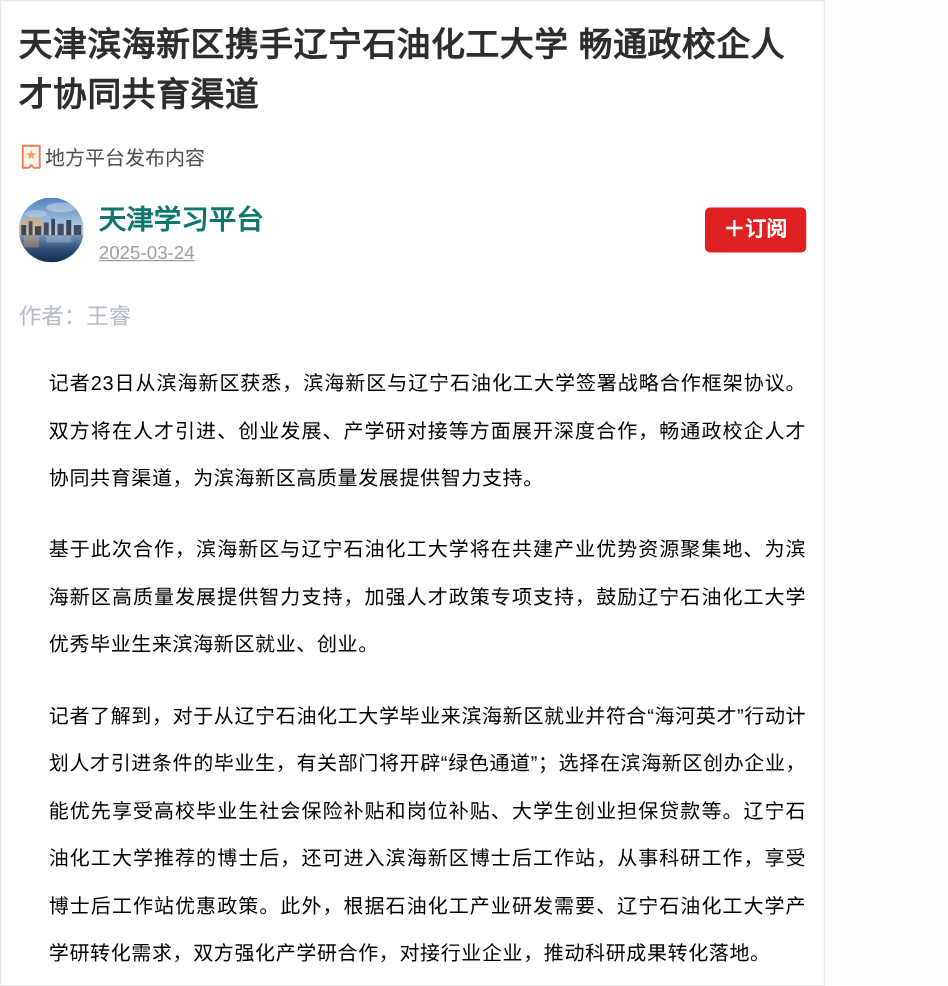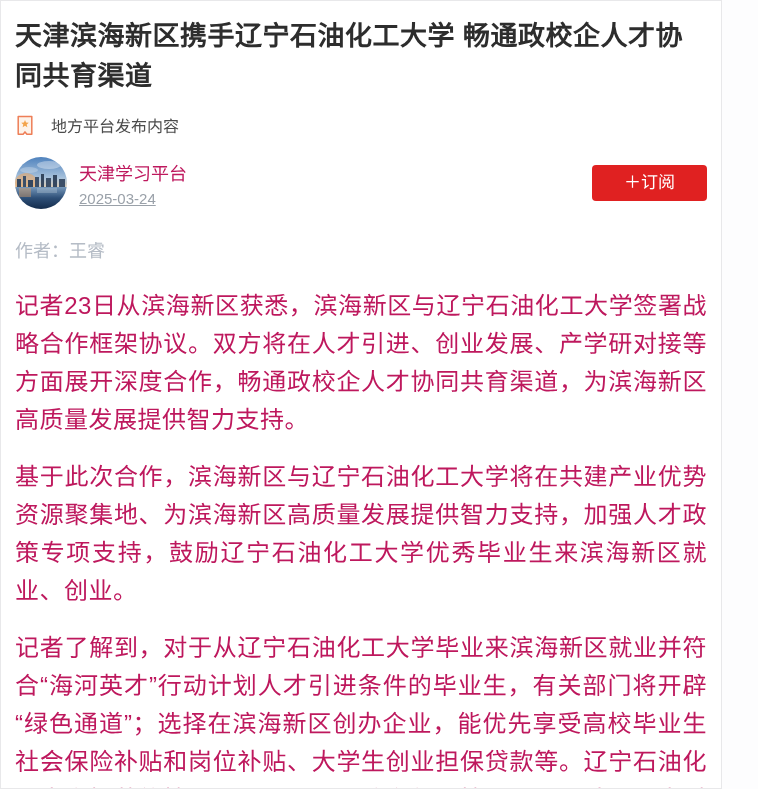--- a/index.html
+++ b/index.html
@@ -2,95 +2,98 @@
 <html lang="zh-CN"><head>
 <meta charset="utf-8">
 <style>
   * { box-sizing: border-box; margin: 0; padding: 0; }
   html, body { width: 758px; height: 789px; }
   body {
     font-family: "Liberation Sans", "DejaVu Sans", sans-serif;
     background: #fdfdfe;
   }
   .card {
-    width: 722px;
+    width: 660px;
     height: 789px;
     background: #ffffff;
     border: 1px solid #e8e8ea;
     padding: 0 14px;
     overflow: hidden;
   }
   .article-title {
     margin-top: 15px;
     font-size: 27px;
     line-height: 40px;
     font-weight: 700;
     color: #2d2d2d;
     letter-spacing: 0.5px;
   }
   .badge-row {
     margin-top: 17px;
     display: flex;
     align-items: center;
-    gap: 16px;
+    gap: 1px;
     font-size: 16px;
     color: #4c4c4c;
   }
   .badge-icon { width: 20px; height: 21px; display: inline-flex; flex: 0 0 auto; }
   .publisher-row {
     margin-top: 20px;
     display: flex;
     align-items: center;
   }
   .avatar {
     width: 52px;
     height: 52px;
     border-radius: 50%;
     overflow: hidden;
     flex: 0 0 auto;
     cursor: pointer;
   }
   .avatar svg { display: block; }
   .pub-meta { margin-left: 12px; }
   .publisher-name {
-    font-size: 18px;
-    color: #be185d;
+    font-size: 22px;
+    color: #0f766e;
     cursor: pointer;
+    font-weight: bold;
   }
   .publish-date {
     margin-top: 5px;
     font-size: 15px;
     color: #9aa1a9;
     text-decoration: underline;
   }
   .subscribe-button {
     margin-left: auto;
     background: #e02121;
     color: #ffffff;
     font-size: 17px;
     font-family: inherit;
     border: none;
     border-radius: 4px;
-    padding: 7px 32px;
+    padding: 7px 15px;
     cursor: pointer;
     line-height: 22px;
+    font-weight: bold;
   }
   .author-line {
     margin-top: 27px;
     font-size: 18px;
     color: #b5bcc6;
   }
   .article-body { margin-top: 25px; }
   .article-body p {
-    font-size: 24px;
+    font-size: 16px;
     line-height: 38px;
-    color: #be185d;
+    color: #000000;
     letter-spacing: 0.5px;
     margin-bottom: 19px;
     text-align: justify;
+    margin-left: 24px;
   }
 </style>
 </head>
 <body>
 
 <div class="card">
 
   <h1 class="article-title">天津滨海新区携手辽宁石油化工大学 畅通政校企人才协同共育渠道</h1>
 
   <div class="badge-row">

